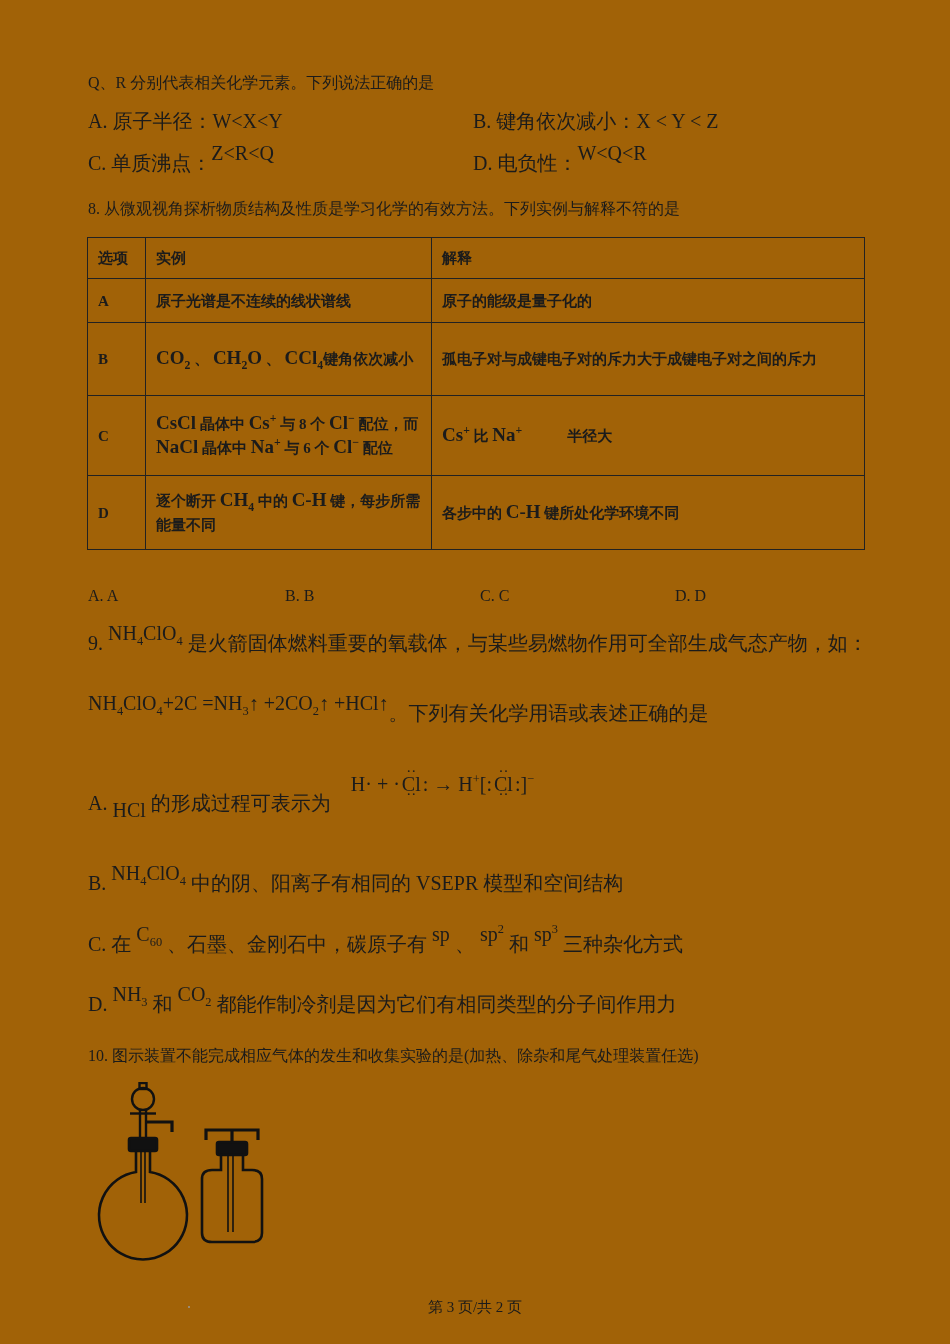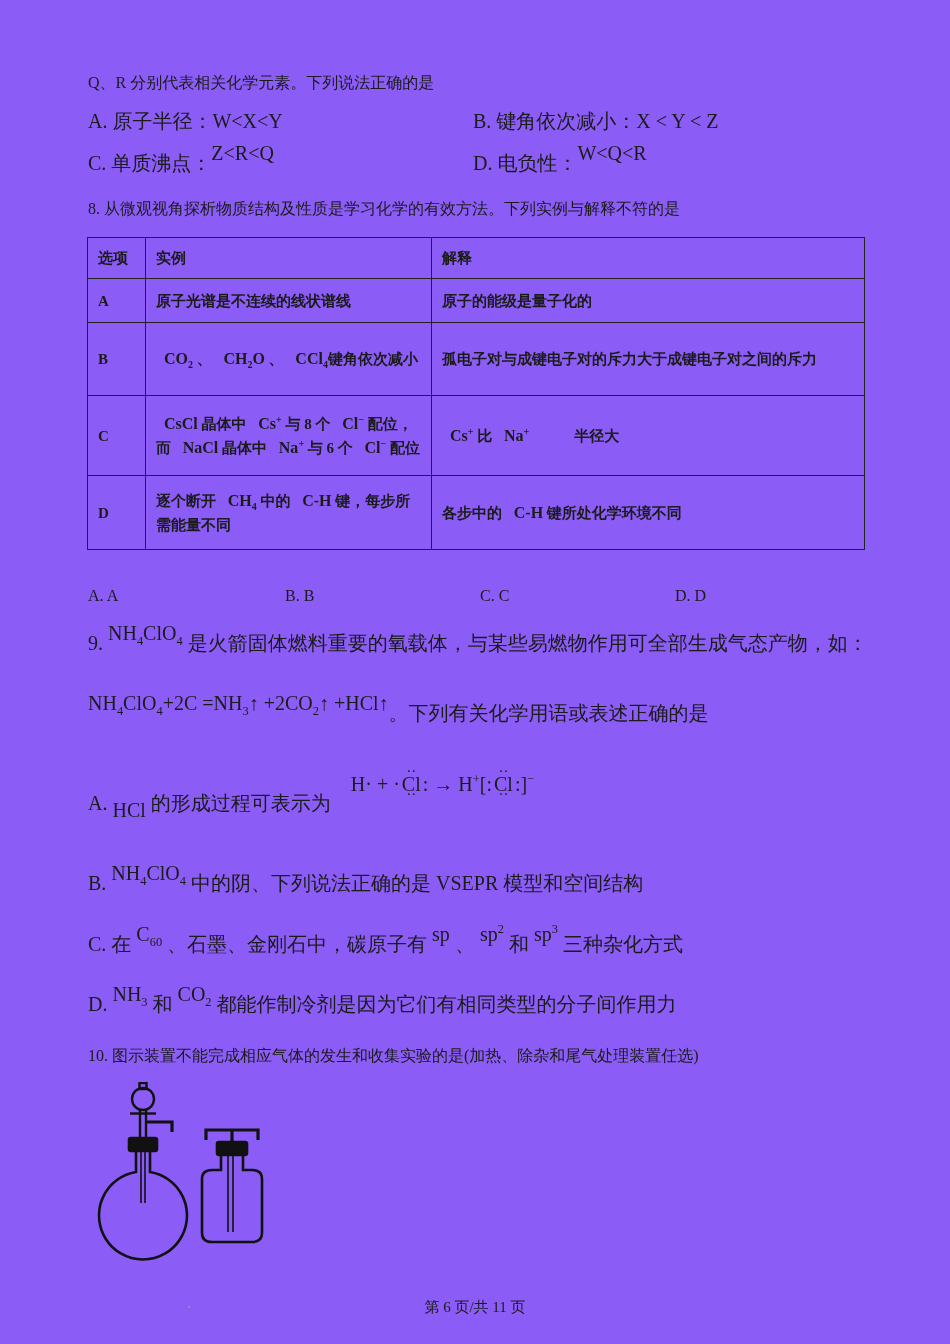--- a/index.html
+++ b/index.html
@@ -1,35 +1,35 @@
 <!DOCTYPE html>
 <html><head>
 <meta charset="utf-8">
 <style>
   html,body{margin:0;padding:0;background:#ffffff;}
-  .page{position:relative;width:950px;height:1344px;background:#8b5cf6;overflow:hidden;
+  .page{position:relative;width:950px;height:1344px;background:#a16207;overflow:hidden;
         font-family:"Liberation Serif","DejaVu Serif",serif;color:#1b1b1b;}
   .line{position:absolute;white-space:nowrap;line-height:26px;font-size:16px;}
   .seg-zh{font-size:20px;}
   .seg-fm{font-family:"Liberation Serif","DejaVu Serif",serif;font-size:20px;display:inline-block;line-height:1;}
   .seg-fm.up{transform:translateY(-10px);}
   .seg-fm.up2{transform:translateY(-19px);}
   .seg-fm.dn{transform:translateY(7px);}
   .seg-ud{position:relative;display:inline-block;font-family:"Liberation Serif","DejaVu Serif",serif;
           font-size:20px;line-height:1;margin:0 2px;}
   .seg-ud.up2{transform:translateY(-19px);}
   .ud-top{position:absolute;top:-10px;left:50%;transform:translateX(-50%);font-size:15px;line-height:1;}
   .ud-bot{position:absolute;bottom:-8px;left:50%;transform:translateX(-50%);font-size:15px;line-height:1;}
   sub{font-size:0.62em;line-height:0;}
   sup{font-size:0.62em;line-height:0;}
   .qtable{position:absolute;left:87px;top:237px;width:778px;border-collapse:collapse;table-layout:fixed;}
   .qtable th,.qtable td{border:1.6px solid #222;font-weight:bold;text-align:left;
           vertical-align:middle;padding:3px 10px;font-size:15px;line-height:24px;}
   .qtable .seg-zh{font-size:15px;}
-  .qtable .seg-fm{font-size:16px;margin-left:8px;}
+  .qtable .seg-fm{font-size:19px;}
   .footer{position:absolute;left:0;right:0;top:1298px;text-align:center;font-size:15px;}
   .stray-dot{position:absolute;left:188px;top:1306px;width:2px;height:2px;background:#9a9a9a;border-radius:50%;}
   svg .ink{stroke:#111;fill:none;}
 </style>
 </head>
 <body>
 
 <div class="page">
 
   <div class="line" style="left:88px;top:70px">Q、R 分别代表相关化学元素。下列说法正确的是</div>
@@ -77,21 +77,21 @@
     </table>
 
   <div class="line" style="left:88px;top:583px">A. A</div>
   <div class="line" style="left:285px;top:583px">B. B</div>
   <div class="line" style="left:480px;top:583px">C. C</div>
   <div class="line" style="left:675px;top:583px">D. D</div>
 
   <div class="line" style="left:88px;top:630px"><span class="seg-zh">9. </span><span class="seg-fm up">NH<sub>4</sub>ClO<sub>4</sub></span><span class="seg-zh"> 是火箭固体燃料重要的氧载体，与某些易燃物作用可全部生成气态产物，如：</span></div>
   <div class="line" style="left:88px;top:700px"><span class="seg-fm up">NH<sub>4</sub>ClO<sub>4</sub>+2C =NH<sub>3</sub>↑ +2CO<sub>2</sub>↑ +HCl↑</span><span class="seg-zh">。下列有关化学用语或表述正确的是</span></div>
   <div class="line" style="left:88px;top:790px"><span class="seg-zh">A. </span><span class="seg-fm dn">HCl</span><span class="seg-zh"> 的形成过程可表示为　</span><span class="seg-fm up2">H· + ·</span><span class="seg-ud up2"><span class="ud-top">··</span><span class="ud-mid">Cl</span><span class="ud-bot">··</span></span><span class="seg-fm up2">: → H<sup>+</sup>[:</span><span class="seg-ud up2"><span class="ud-top">··</span><span class="ud-mid">Cl</span><span class="ud-bot">··</span></span><span class="seg-fm up2">:]<sup>−</sup></span></div>
-  <div class="line" style="left:88px;top:870px"><span class="seg-zh">B. </span><span class="seg-fm up">NH<sub>4</sub>ClO<sub>4</sub></span><span class="seg-zh"> 中的阴、下列说法正确的是 VSEPR 模型和空间结构</span></div>
+  <div class="line" style="left:88px;top:870px"><span class="seg-zh">B. </span><span class="seg-fm up">NH<sub>4</sub>ClO<sub>4</sub></span><span class="seg-zh"> 中的阴、阳离子有相同的 VSEPR 模型和空间结构</span></div>
   <div class="line" style="left:88px;top:931px"><span class="seg-zh">C. 在 </span><span class="seg-fm up">C<sub>60</sub></span><span class="seg-zh"> 、石墨、金刚石中，碳原子有 </span><span class="seg-fm up">sp</span><span class="seg-zh"> 、 </span><span class="seg-fm up">sp<sup>2</sup></span><span class="seg-zh"> 和 </span><span class="seg-fm up">sp<sup>3</sup></span><span class="seg-zh"> 三种杂化方式</span></div>
   <div class="line" style="left:88px;top:991px"><span class="seg-zh">D. </span><span class="seg-fm up">NH<sub>3</sub></span><span class="seg-zh"> 和 </span><span class="seg-fm up">CO<sub>2</sub></span><span class="seg-zh"> 都能作制冷剂是因为它们有相同类型的分子间作用力</span></div>
 
   <div class="line" style="left:88px;top:1043px">10. 图示装置不能完成相应气体的发生和收集实验的是(加热、除杂和尾气处理装置任选)</div>
 
   <svg style="position:absolute;left:95px;top:1082px" width="190" height="185" viewBox="0 0 190 185">
     <g class="ink" stroke-width="2.4">
       <rect x="44.5" y="1" width="7" height="6"></rect>
       <circle cx="48" cy="17" r="11"></circle>
       <line x1="35" y1="31.5" x2="61" y2="31.5"></line>
@@ -108,15 +108,15 @@
     <g class="ink" stroke-width="2.6">
       <path d="M111 58 V48 H163 V58" stroke-width="3.2"></path>
       <line x1="137" y1="48" x2="137" y2="62" stroke-width="3.2"></line>
       <rect x="122" y="60" width="30" height="13" rx="2" fill="#111"></rect>
       <path d="M126 73 V88 H117 Q107 88 107 97 V151 Q107 160 117 160 H157 Q167 160 167 151 V97 Q167 88 157 88 H148 V73"></path>
       <line x1="133" y1="73" x2="133" y2="150" stroke-width="1.6"></line>
       <line x1="138" y1="73" x2="138" y2="150" stroke-width="1.6"></line>
     </g>
   </svg>
 
-  <div class="footer">第 6 页/共 11 页</div>
+  <div class="footer">第 3 页/共 2 页</div>
   <div class="stray-dot"></div>
 </div>
 
 </body></html>

